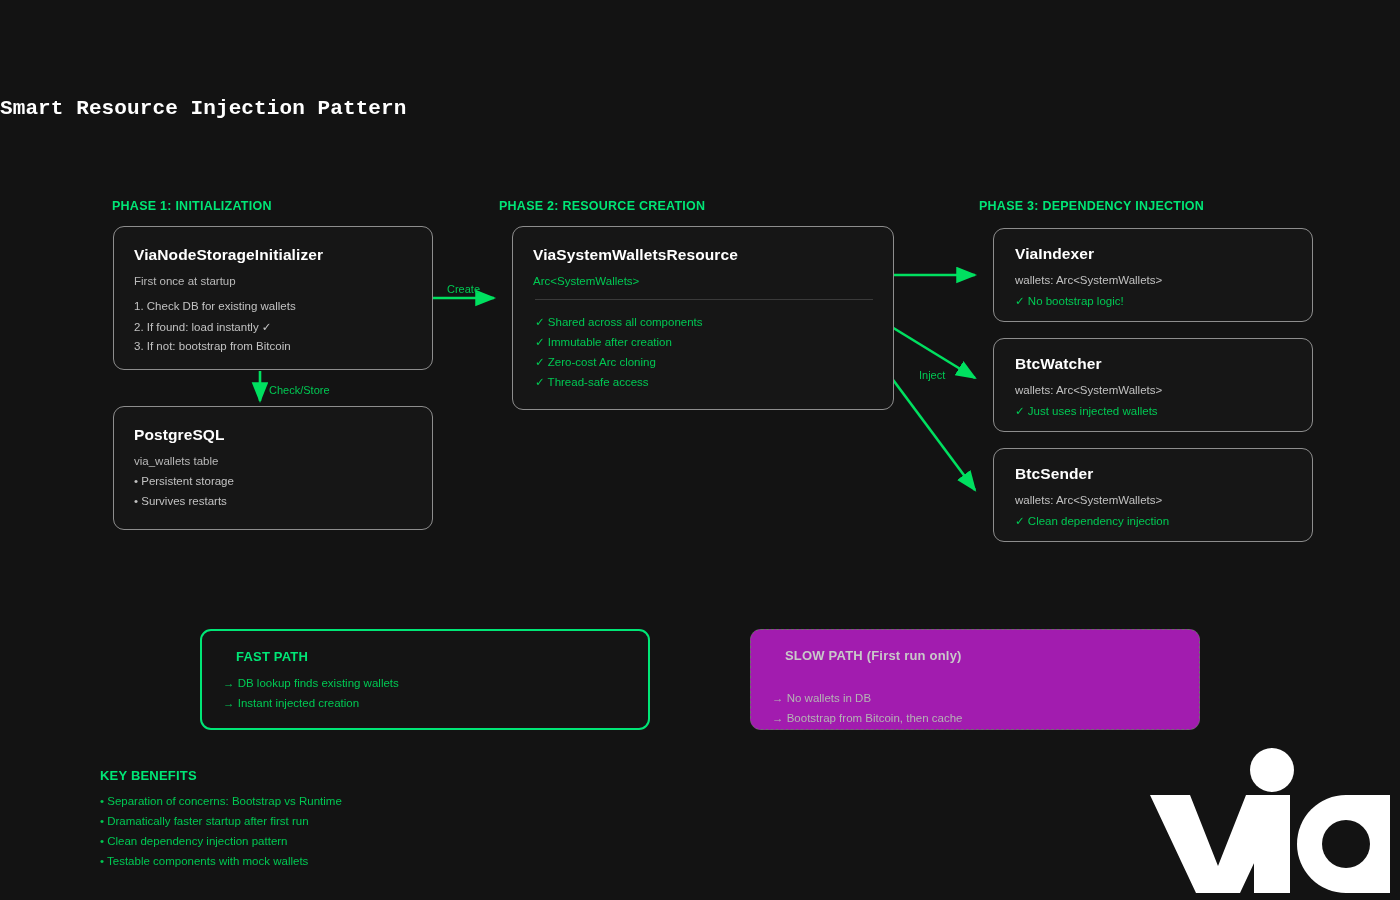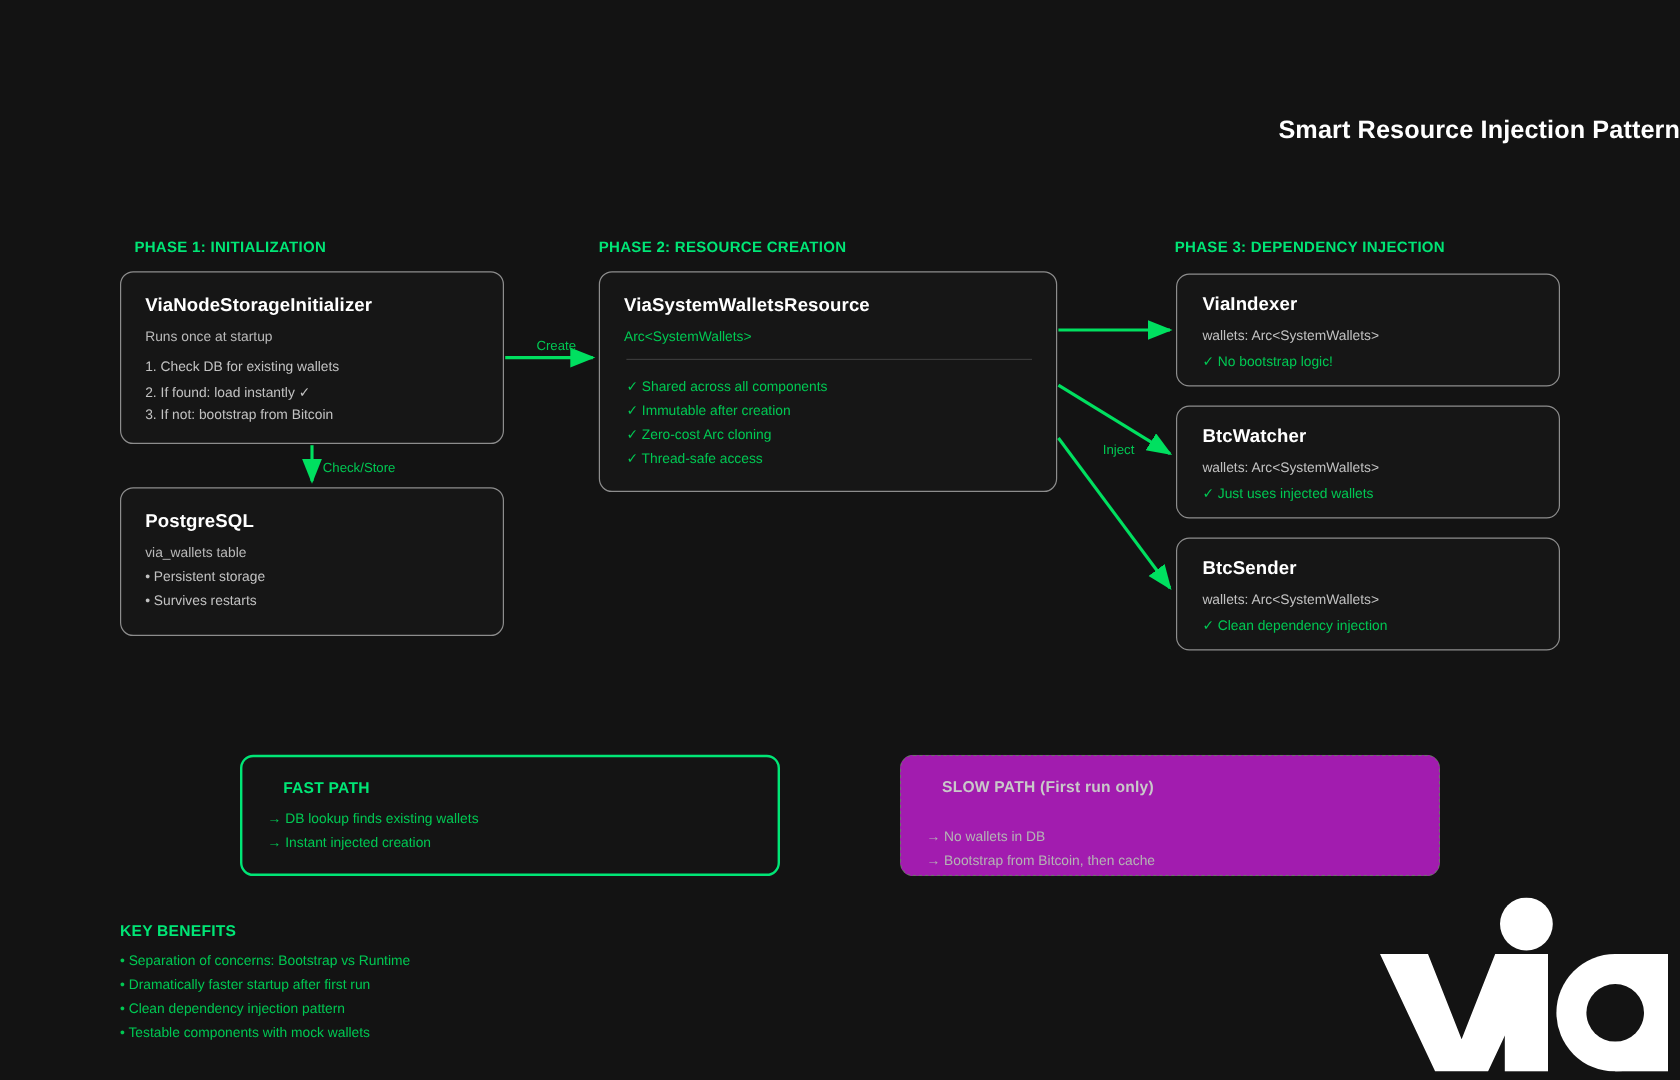--- a/index.html
+++ b/index.html
@@ -16,45 +16,47 @@
     font-family: "Liberation Sans", sans-serif;
     color: #e8e8e8;
     -webkit-font-smoothing: antialiased;
   }
 
   
   #page-title {
     position: absolute;
     left: 0; top: 97px;
     width: 1400px;
-    text-align: right;
+    text-align: left;
     font-size: 21px;
     font-weight: bold;
     color: #ffffff;
     letter-spacing: 0.1px;
+    font-family: Liberation Mono, monospace;
   }
 
   
   .phase-header {
     position: absolute;
     font-size: 12.5px;
     font-weight: bold;
     color: #00e676;
     letter-spacing: 0.25px;
   }
   #phase-1-header { left: 100px; top: 199px; padding-left: 12px; }
   #phase-2-header { left: 499px; top: 199px; }
   #phase-3-header { left: 979px; top: 199px; }
 
   
   .node {
     position: absolute;
     background: #161616;
     border: 1px solid #8d8d8d;
     border-radius: 11px;
+    margin-left: 13px;
   }
   .node-title {
     position: absolute;
     font-size: 15.5px;
     font-weight: bold;
     color: #ffffff;
     letter-spacing: 0.1px;
   }
   .node-sub {
     position: absolute;
@@ -199,21 +201,21 @@
 
   <line x1="882" y1="365" x2="975" y2="490" stroke="#00e060" stroke-width="2.6" marker-end="url(#ah)"></line>
 </svg>
 
 <div id="label-create" class="edge-label">Create</div>
 <div id="label-checkstore" class="edge-label">Check/Store</div>
 <div id="label-inject" class="edge-label">Inject</div>
 
 <div id="node-initializer" class="node">
   <div class="node-title" style="left:20px; top:19px;">ViaNodeStorageInitializer</div>
-  <div class="node-sub" style="left:20px; top:48px;">Runs once at startup</div>
+  <div class="node-sub" style="left:20px; top:48px;">First once at startup</div>
   <div class="node-line" style="left:20px; top:73px;">1. Check DB for existing wallets</div>
   <div class="node-line" style="left:20px; top:93px;">2. If found: load instantly ✓</div>
   <div class="node-line" style="left:20px; top:113px;">3. If not: bootstrap from Bitcoin</div>
 </div>
 
 <div id="node-postgres" class="node">
   <div class="node-title" style="left:20px; top:19px;">PostgreSQL</div>
   <div class="node-sub" style="left:20px; top:48px;">via_wallets table</div>
   <div class="node-line" style="left:20px; top:68px;">• Persistent storage</div>
   <div class="node-line" style="left:20px; top:88px;">• Survives restarts</div>

